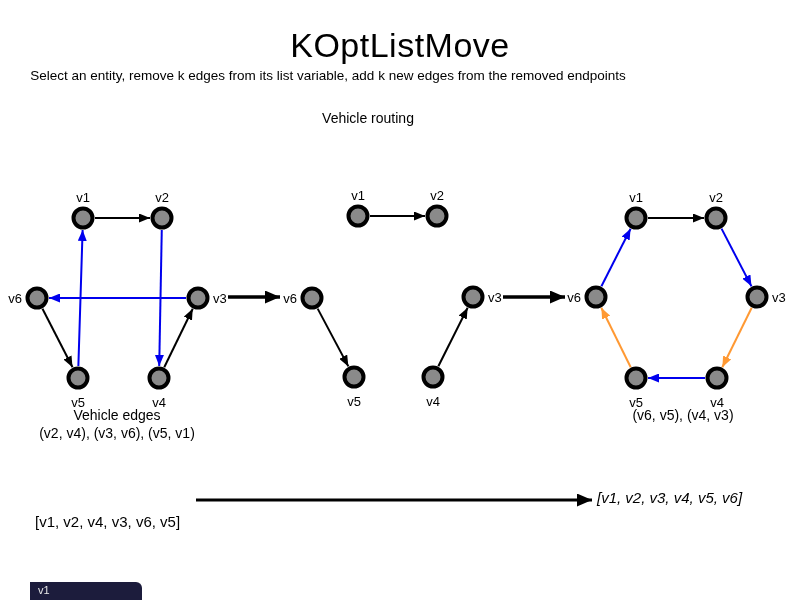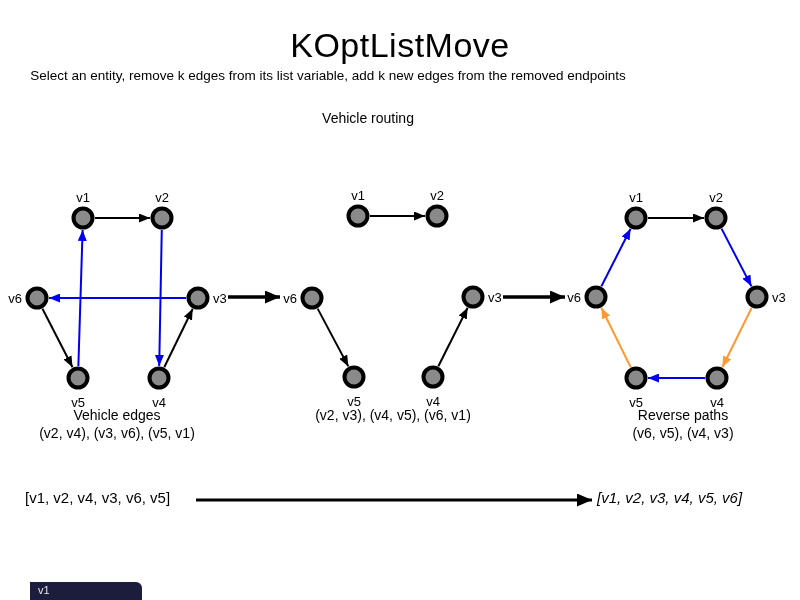--- a/index.html
+++ b/index.html
@@ -20,21 +20,21 @@
   svg#diagram-svg{position:absolute;top:0;left:0;}
   svg text{font-family:"Liberation Sans",sans-serif;}
   .caption{
     position:absolute;top:406px;width:200px;text-align:center;
     font-size:14px;line-height:18px;
   }
   .caption-remove{left:17px;}
   .caption-add{left:293px;}
   .caption-reverse{left:583px;}
   .seq{position:absolute;top:489px;font-size:15px;white-space:nowrap;}
-  .seq-before{left:25px;}
+  .seq-before{left:35px;margin-top:24px;}
   .seq-after{left:597px;font-style:italic;}
   .statusbar{
     position:absolute;left:30px;top:582px;width:112px;height:18px;
     box-sizing:border-box;padding:2px 0 0 8px;font-size:11px;
     border-radius:0 6px 0 0;
   }
 </style>
 </head>
 <body>
 
@@ -117,24 +117,22 @@
     <line x1="228" y1="297" x2="280" y2="297" stroke="#000000" stroke-width="3.5" marker-end="url(#ah-big)"></line>
     <line x1="503" y1="297" x2="565" y2="297" stroke="#000000" stroke-width="3.5" marker-end="url(#ah-big)"></line>
     <line x1="196" y1="500" x2="592" y2="500" stroke="#000000" stroke-width="3" marker-end="url(#ah-big)"></line>
   </svg>
 
 <div class="caption caption-remove">
   <div>Vehicle edges</div>
   <div>(v2, v4), (v3, v6), (v5, v1)</div>
 </div>
 <div class="caption caption-add">
-  <div>(v2, v3), (v4, v5), (v6, v1)</div>
 </div>
 <div class="caption caption-reverse">
-  <div>Reverse paths</div>
   <div>(v6, v5), (v4, v3)</div>
 </div>
 
 <div class="seq seq-before">[v1, v2, v4, v3, v6, v5]</div>
 <div class="seq seq-after">[v1, v2, v3, v4, v5, v6]</div>
 
 <div class="statusbar" style="background: rgb(28, 28, 60); color: rgb(232, 232, 232);">
   <span>v1</span>
 </div>
 

